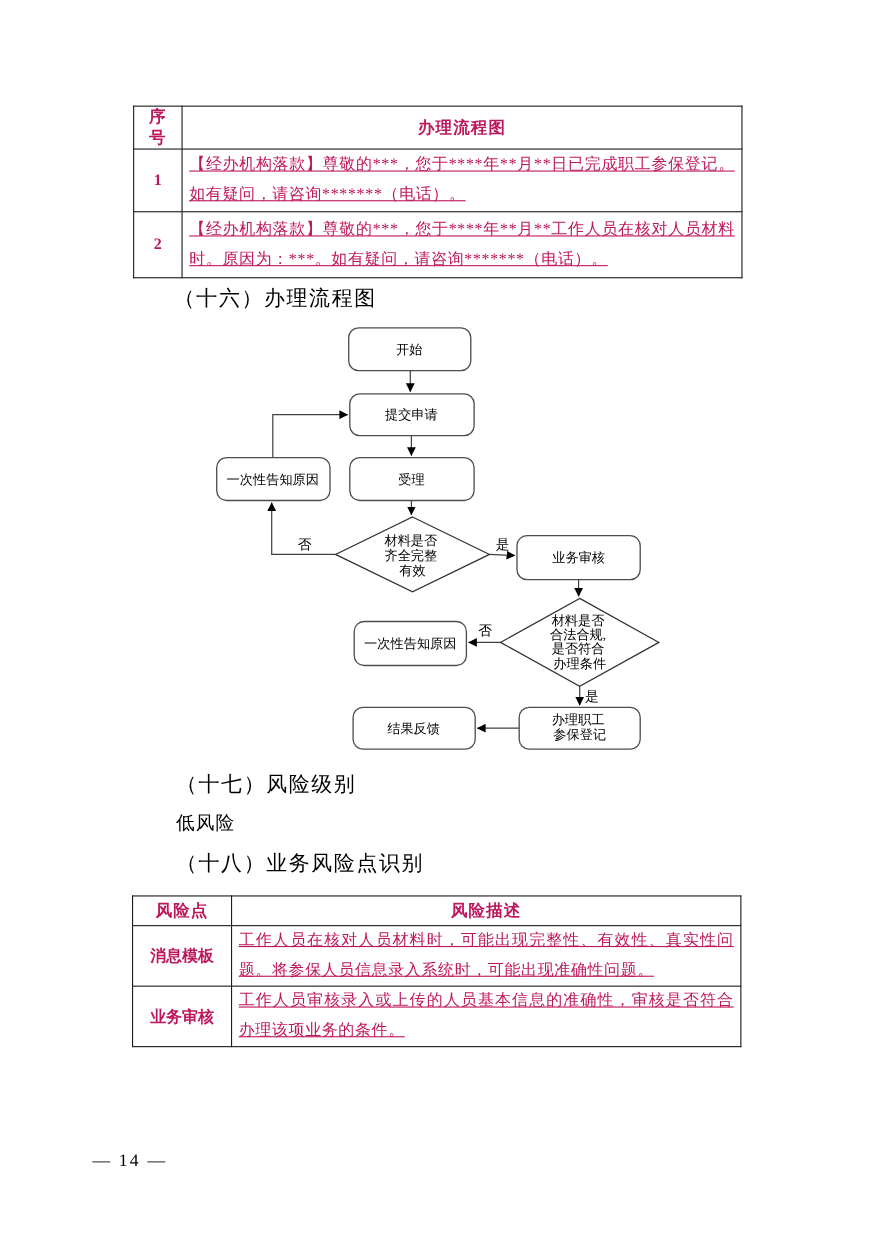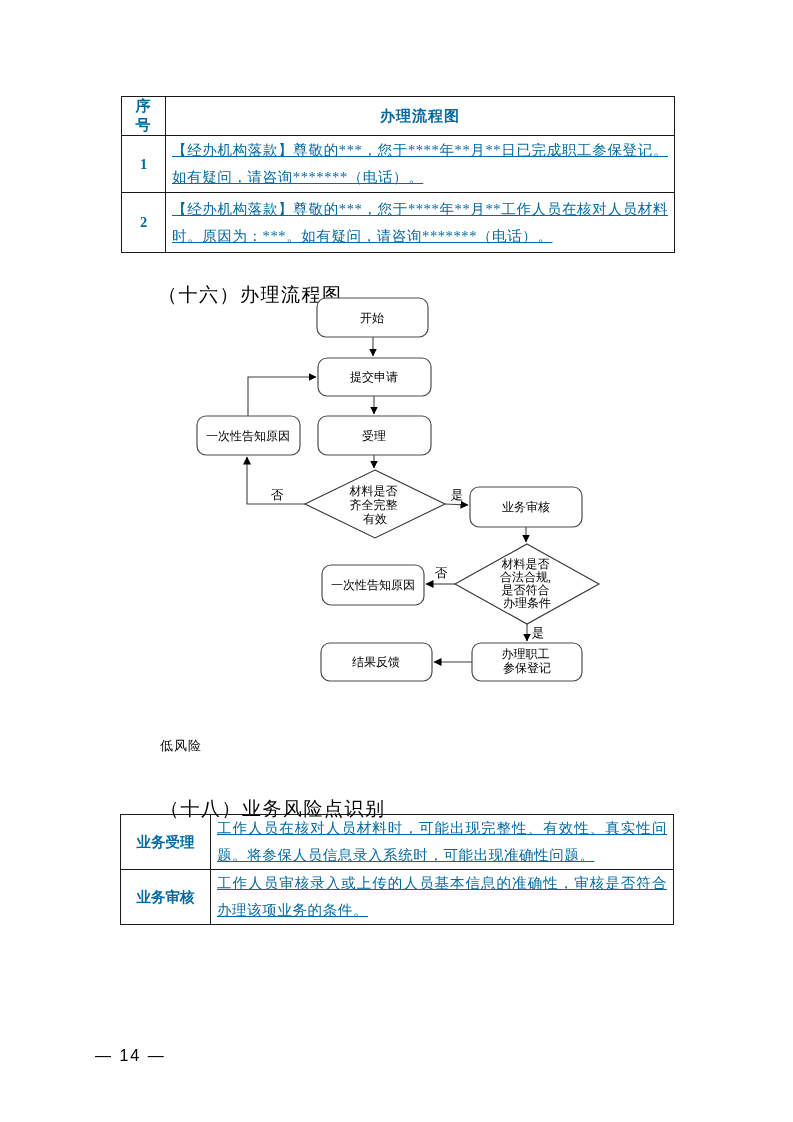--- a/index.html
+++ b/index.html
@@ -10,21 +10,21 @@
     background: #ffffff;
     font-family: "Liberation Serif", "DejaVu Serif", serif;
     color: #000000;
     overflow: hidden;
   }
   .doc-table {
     position: absolute;
     border-collapse: collapse;
     table-layout: fixed;
     font-size: 14.5px;
-    color: #0369a1;
+    color: #be185d;
   }
   .doc-table th, .doc-table td {
     border: 1.4px solid #1a1a1a;
     padding: 0 6px;
     vertical-align: middle;
     overflow: hidden;
   }
   .doc-table th {
     font-weight: bold;
     text-align: center;
@@ -40,34 +40,33 @@
     text-align: justify;
     line-height: 27px;
     letter-spacing: 0.6px;
     text-decoration: underline;
   }
   .section-heading {
     position: absolute;
     font-size: 19px;
     letter-spacing: 1.5px;
     white-space: nowrap;
-    margin-top: 24px;
   }
   .plain-text {
     position: absolute;
-    font-size: 13px;
+    font-size: 17px;
     letter-spacing: 1px;
     white-space: nowrap;
   }
   .page-number {
     position: absolute;
-    left: 95px;
+    left: 84px;
     top: 1047px;
     font-size: 16px;
-    font-family: Liberation Sans, sans-serif;
+    font-family: Liberation Serif, serif;
     letter-spacing: 2px;
   }
   #flowchart-svg { position: absolute; left: 150px; top: 290px; }
   .flow-rect { fill: #ffffff; stroke: #4d4d4d; stroke-width: 1.2; }
   .flow-diamond { fill: #ffffff; stroke: #333333; stroke-width: 1.1; }
   .flow-line { stroke: #404040; stroke-width: 1.1; fill: none; }
   .flow-text {
     font-family: "Liberation Serif", "DejaVu Serif", serif;
     font-size: 12px;
     fill: #000;
@@ -187,33 +186,38 @@
         <tspan x="377" dy="14">参保登记</tspan>
       </text>
     </g>
 
     <g>
       <rect class="flow-rect" x="171" y="353" width="111" height="38" rx="9"></rect>
       <text class="flow-text" x="226" y="376">结果反馈</text>
     </g>
   </svg>
 
+  <div class="section-heading" style="left:160px; top:700px;">（十七）风险级别</div>
 
   <div class="plain-text" style="left:160px; top:737px;">低风险</div>
 
   <div class="section-heading" style="left:160px; top:772px;text-align:center;">（十八）业务风险点识别</div>
 
   <table class="doc-table" style="left:120px; top:814px; width:554px;">
     <colgroup>
         <col style="width:90px">
         <col>
       </colgroup>
     <tbody>
+      <tr style="height:27px">
+        <th>风险点</th>
+        <th>风险描述</th>
+      </tr>
       <tr style="height:54px">
-        <td class="cell-center">业务受理</td>
+        <td class="cell-center">消息模板</td>
         <td class="cell-text">工作人员在核对人员材料时，可能出现完整性、有效性、真实性问题。将参保人员信息录入系统时，可能出现准确性问题。</td>
       </tr>
       <tr style="height:54px">
         <td class="cell-center">业务审核</td>
         <td class="cell-text">工作人员审核录入或上传的人员基本信息的准确性，审核是否符合办理该项业务的条件。</td>
       </tr>
     </tbody>
   </table>
 
   <div class="page-number">— 14 —</div>

